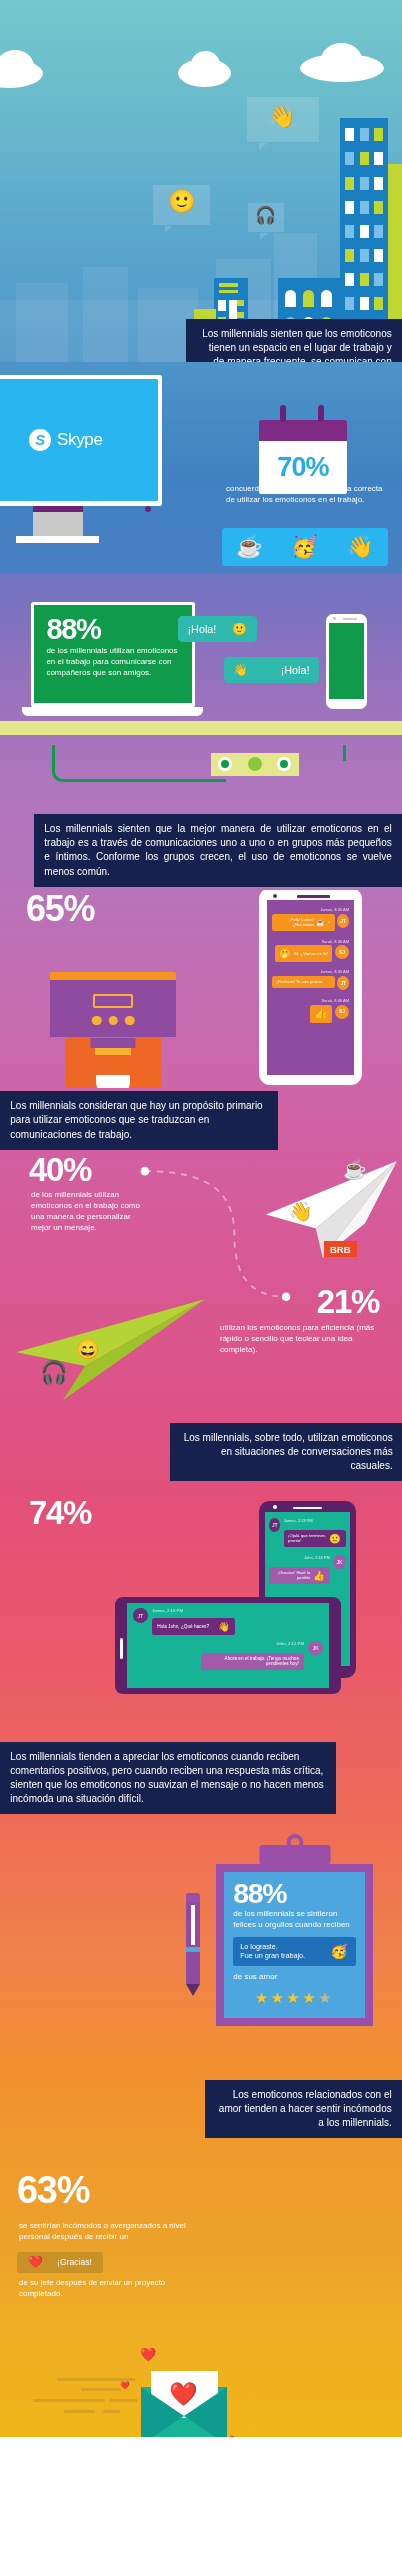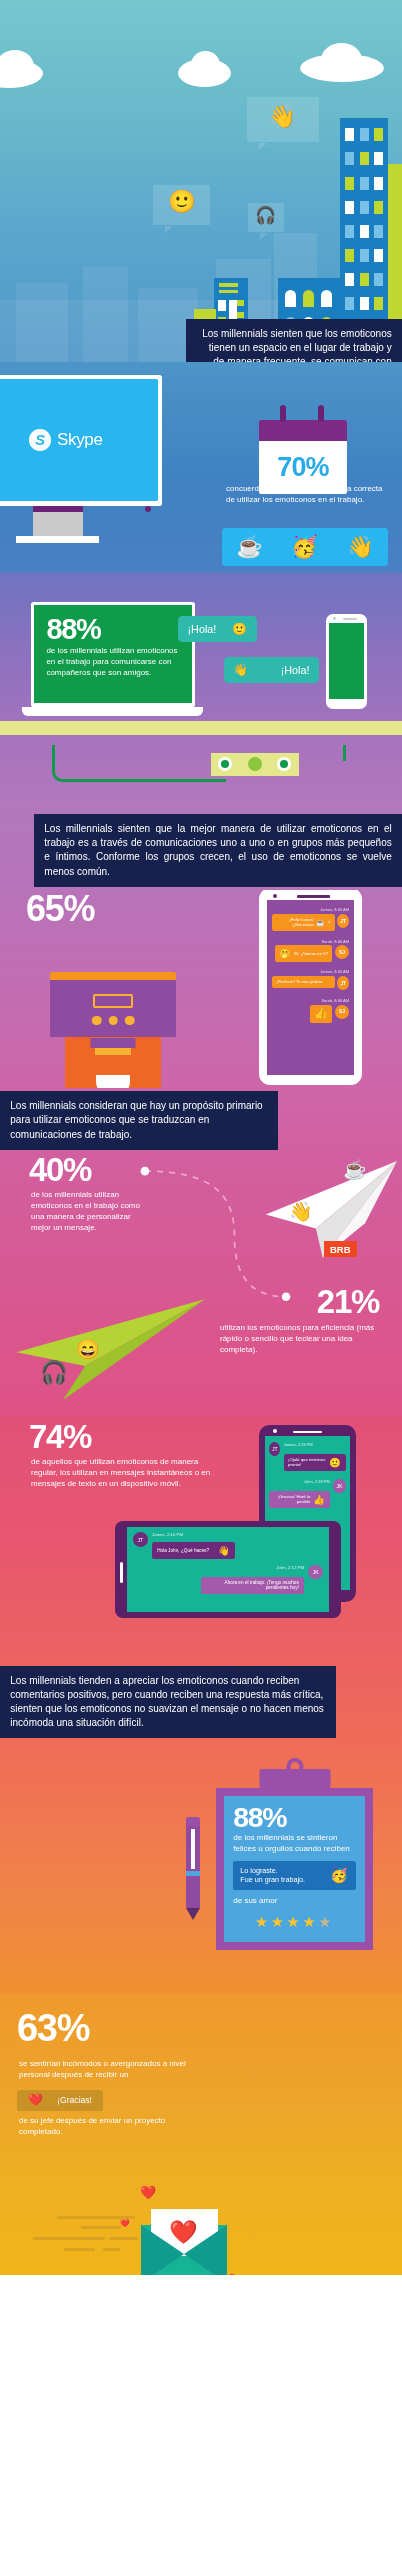--- a/index.html
+++ b/index.html
@@ -480,24 +480,28 @@
       <polygon points="250,0 110,78 84,118" fill="#9ec22a"></polygon>
       <polygon points="250,0 84,118 160,64" fill="#c7de55"></polygon>
     </svg>
     <span class="emoji" style="position:absolute;left:76px;top:183px;font-size:19px;">😄</span>
     <span class="emoji" style="position:absolute;left:40px;top:205px;font-size:22.4px;">🎧</span>
 
     <div class="bignum" style="position:absolute;right:24px;top:129px;font-size:33px;text-align:right;">21%</div>
     <div class="stat-sub" style="position:absolute;right:24px;top:166px;width:159px;text-align:left;">utilizan los emoticonos para eficiencia (más rápido o sencillo que teclear una idea completa).</div>
   </div>
 
+  <div class="sec" id="s10">
+    <div class="navyblock right" style="left:170px;top:7px;width:233px;">
+      <span>Los millennials, sobre todo, utilizan emoticonos en situaciones de conversaciones más casuales.</span>
+    </div>
+  </div>
 
   <div class="sec" id="s11">
     <div class="bignum" style="position:absolute;left:29px;top:5.2px;font-size:33px;">74%</div>
-    <div class="stat-sub" style="position:absolute;left:31px;top:41px;width:185px;">de aquellos que utilizan emoticonos de manera regular, los utilizan en mensajes instantáneos o en mensajes de texto en un dispositivo móvil.</div>
 
     <div class="phone3">
       <div class="ph-dot" style="left:14px;top:4.3px;width:4.3px;height:4.3px;background:#fff;"></div>
       <div class="ph-bar" style="left:34px;top:6px;width:29px;height:2.6px;background:#fff;"></div>
       <div class="ph3-scr">
         <div style="display:flex;gap:3.4px;align-items:flex-start;margin-bottom:7.8px;">
           <span class="av3">JT</span>
           <div>
             <div class="msg-meta" style="color:#d8f5ee;">James, 2:13 PM</div>
             <span class="msg3" style="width:62px;justify-content:space-between;">
@@ -580,20 +584,25 @@
           <div class="stat-sub">de sus amor</div>
           <div class="stars">
             <span style="color:#ffc629;">★</span><span style="color:#ffc629;">★</span><span style="color:#ffc629;">★</span><span style="color:#ffc629;">★</span><span style="color:#c9b68e;">★</span>
           </div>
         </div>
       </div>
     </div>
 
   </div>
 
+  <div class="sec" id="s14">
+    <div class="navyblock right" style="left:205px;top:10.3px;width:197px;">
+      <span>Los emoticonos relacionados con el amor tienden a hacer sentir incómodos a los millennials.</span>
+    </div>
+  </div>
 
   <div class="sec" id="s15">
     <div class="bignum" style="position:absolute;left:17px;top:15.5px;font-size:38px;">63%</div>
     <div class="stat-sub" style="position:absolute;left:19px;top:65px;width:172px;">se sentirían incómodos o avergonzados a nivel personal después de recibir un</div>
     <div class="gracias" style="position:absolute;left:17px;top:90px;">
       <span class="emoji" style="font-size:12px;">❤️</span>
       <span>¡Gracias!</span>
     </div>
     <div class="stat-sub" style="position:absolute;left:19px;top:122px;width:155px;">de su jefe después de enviar un proyecto completado.</div>
   </div>

